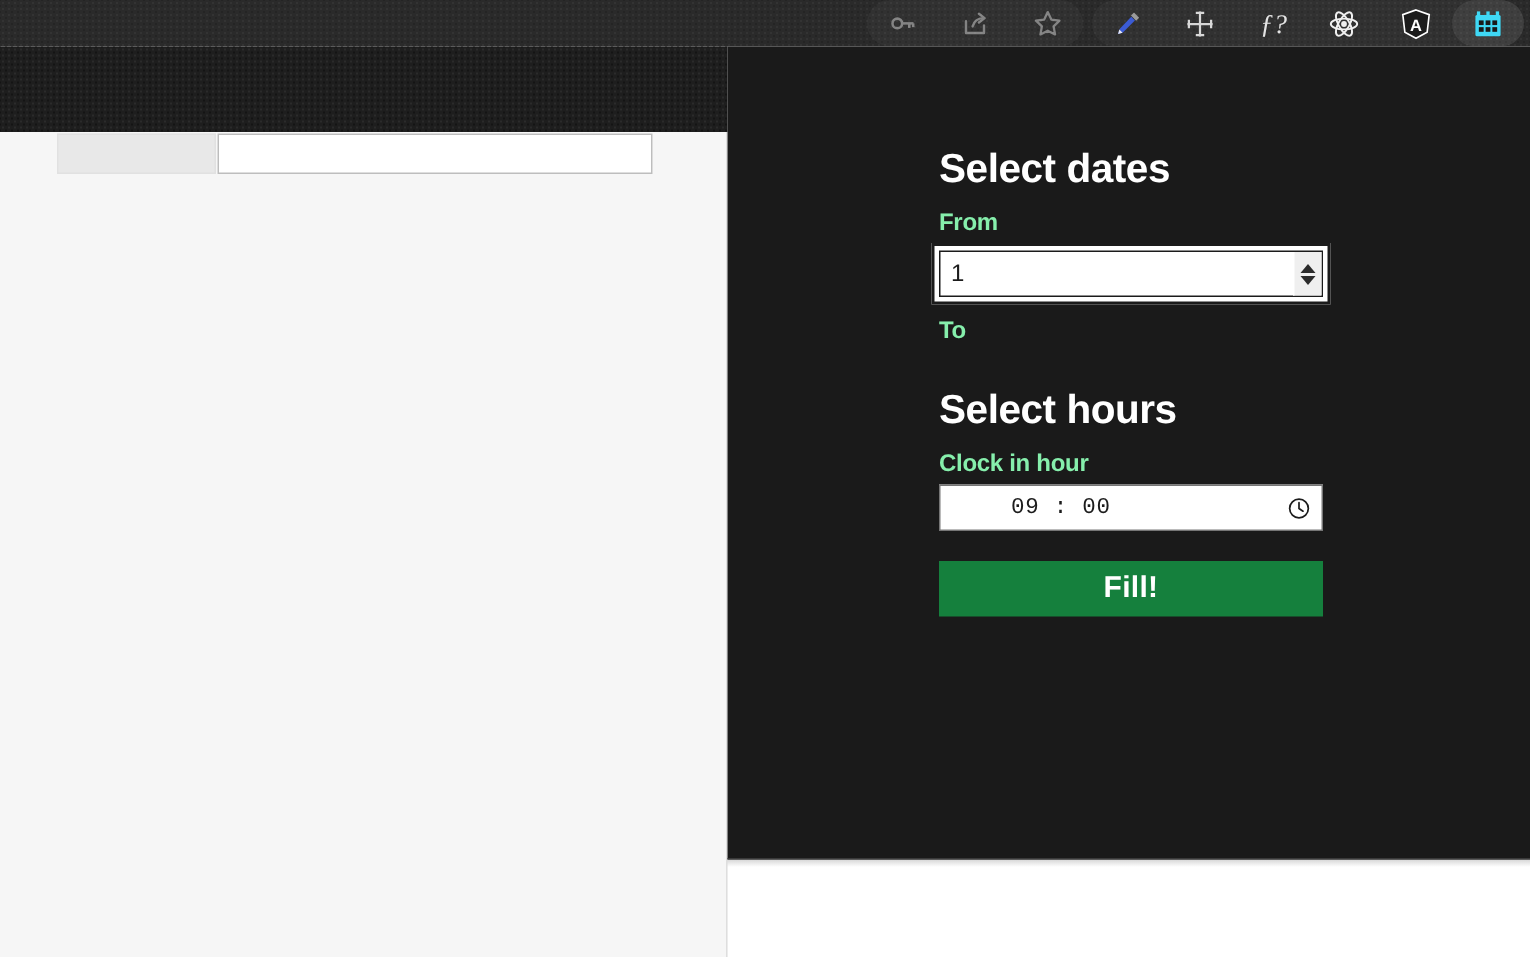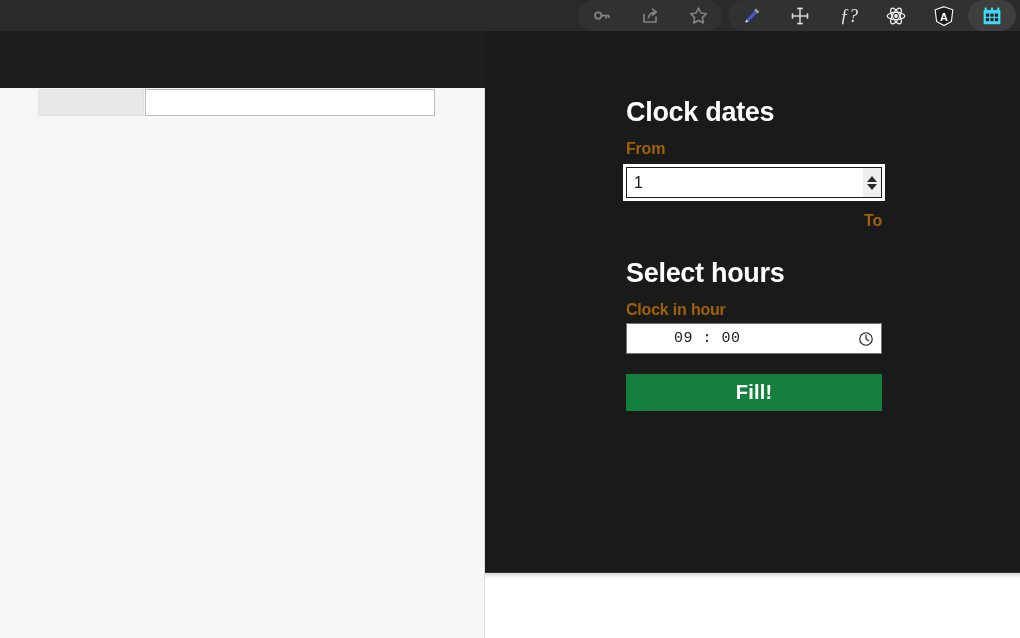--- a/index.html
+++ b/index.html
@@ -125,29 +125,29 @@
     color: #ffffff;
     font-size: 27px;
     font-weight: bold;
     letter-spacing: -0.3px;
     margin: 0;
   }
   .h-dates   { padding-top: 66px; }
   .h-hours   { padding-top: 24px; }
 
   .field-label {
-    color: #a16207;
+    color: #86efac;
     font-size: 16px;
     font-weight: bold;
     letter-spacing: -0.2px;
     margin: 0;
     padding-top: 12px;
     padding-bottom: 4px;
   }
-  .field-label.tight { padding-top: 9px; text-align: right; }
+  .field-label.tight { padding-top: 9px; }
 
   
   .inp {
     position: relative;
     width: 256px;
     height: 31px;
     background: #ffffff;
     border: 1px solid #767676;
     box-sizing: border-box;
     display: flex;
@@ -330,21 +330,21 @@
             <rect x="13.9" y="13.1" width="3.2" height="3.1"></rect>
           </g>
         </svg>
       </div>
     </div>
   </div>
 
   <div class="panel">
     <div class="panel-inner">
 
-      <h2 class="h-title h-dates">Clock dates</h2>
+      <h2 class="h-title h-dates">Select dates</h2>
 
       <div class="field-label">From</div>
 
       <div class="inp-focus-wrap">
         <div class="inp">
           <span class="val">1</span>
           <div class="spinner">
             <div class="tri-up"></div>
             <div class="tri-down"></div>
           </div>

